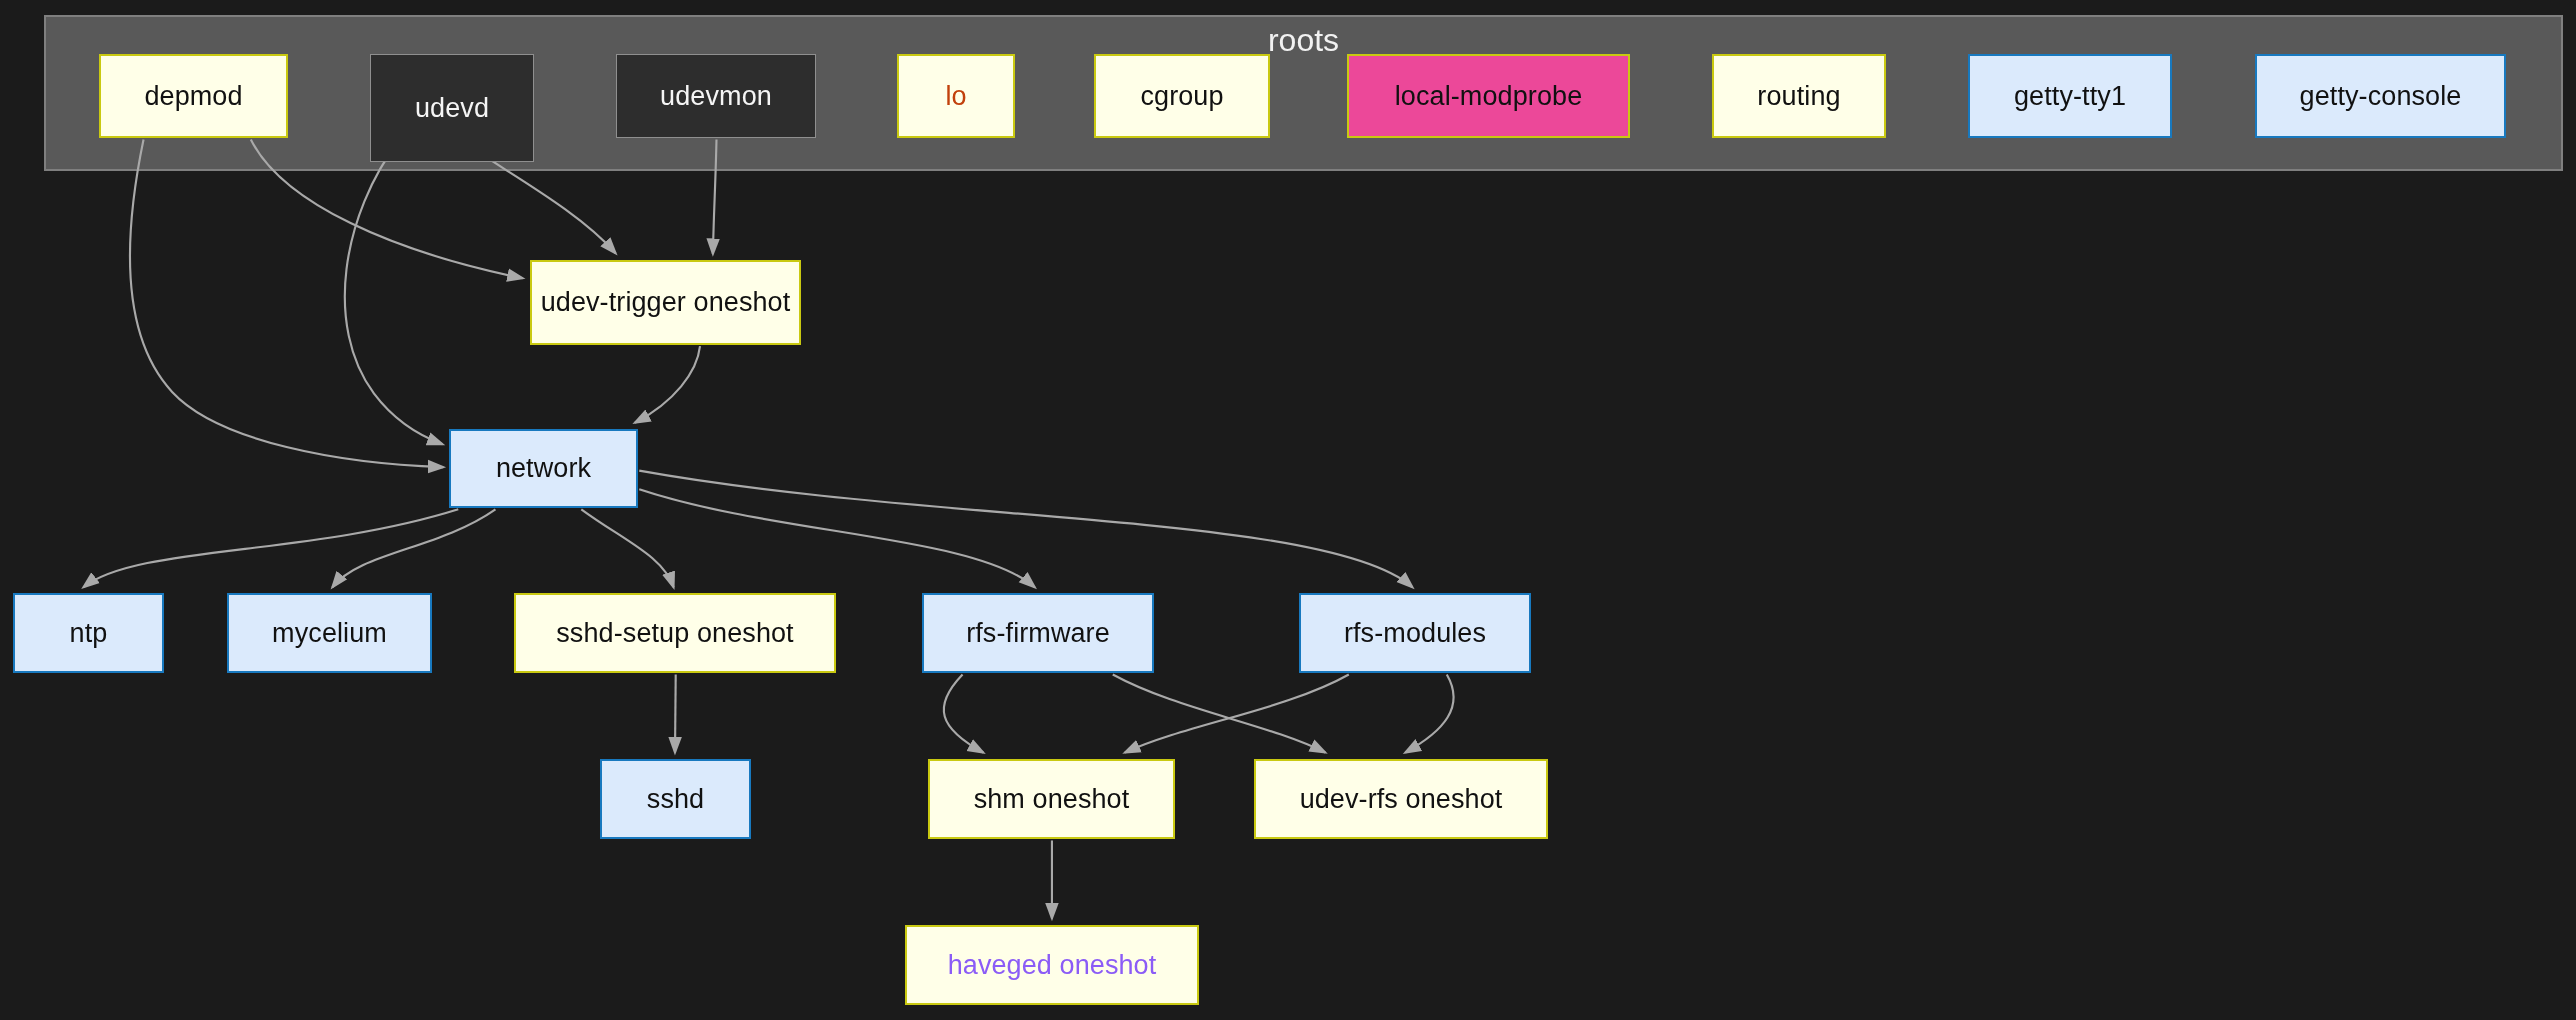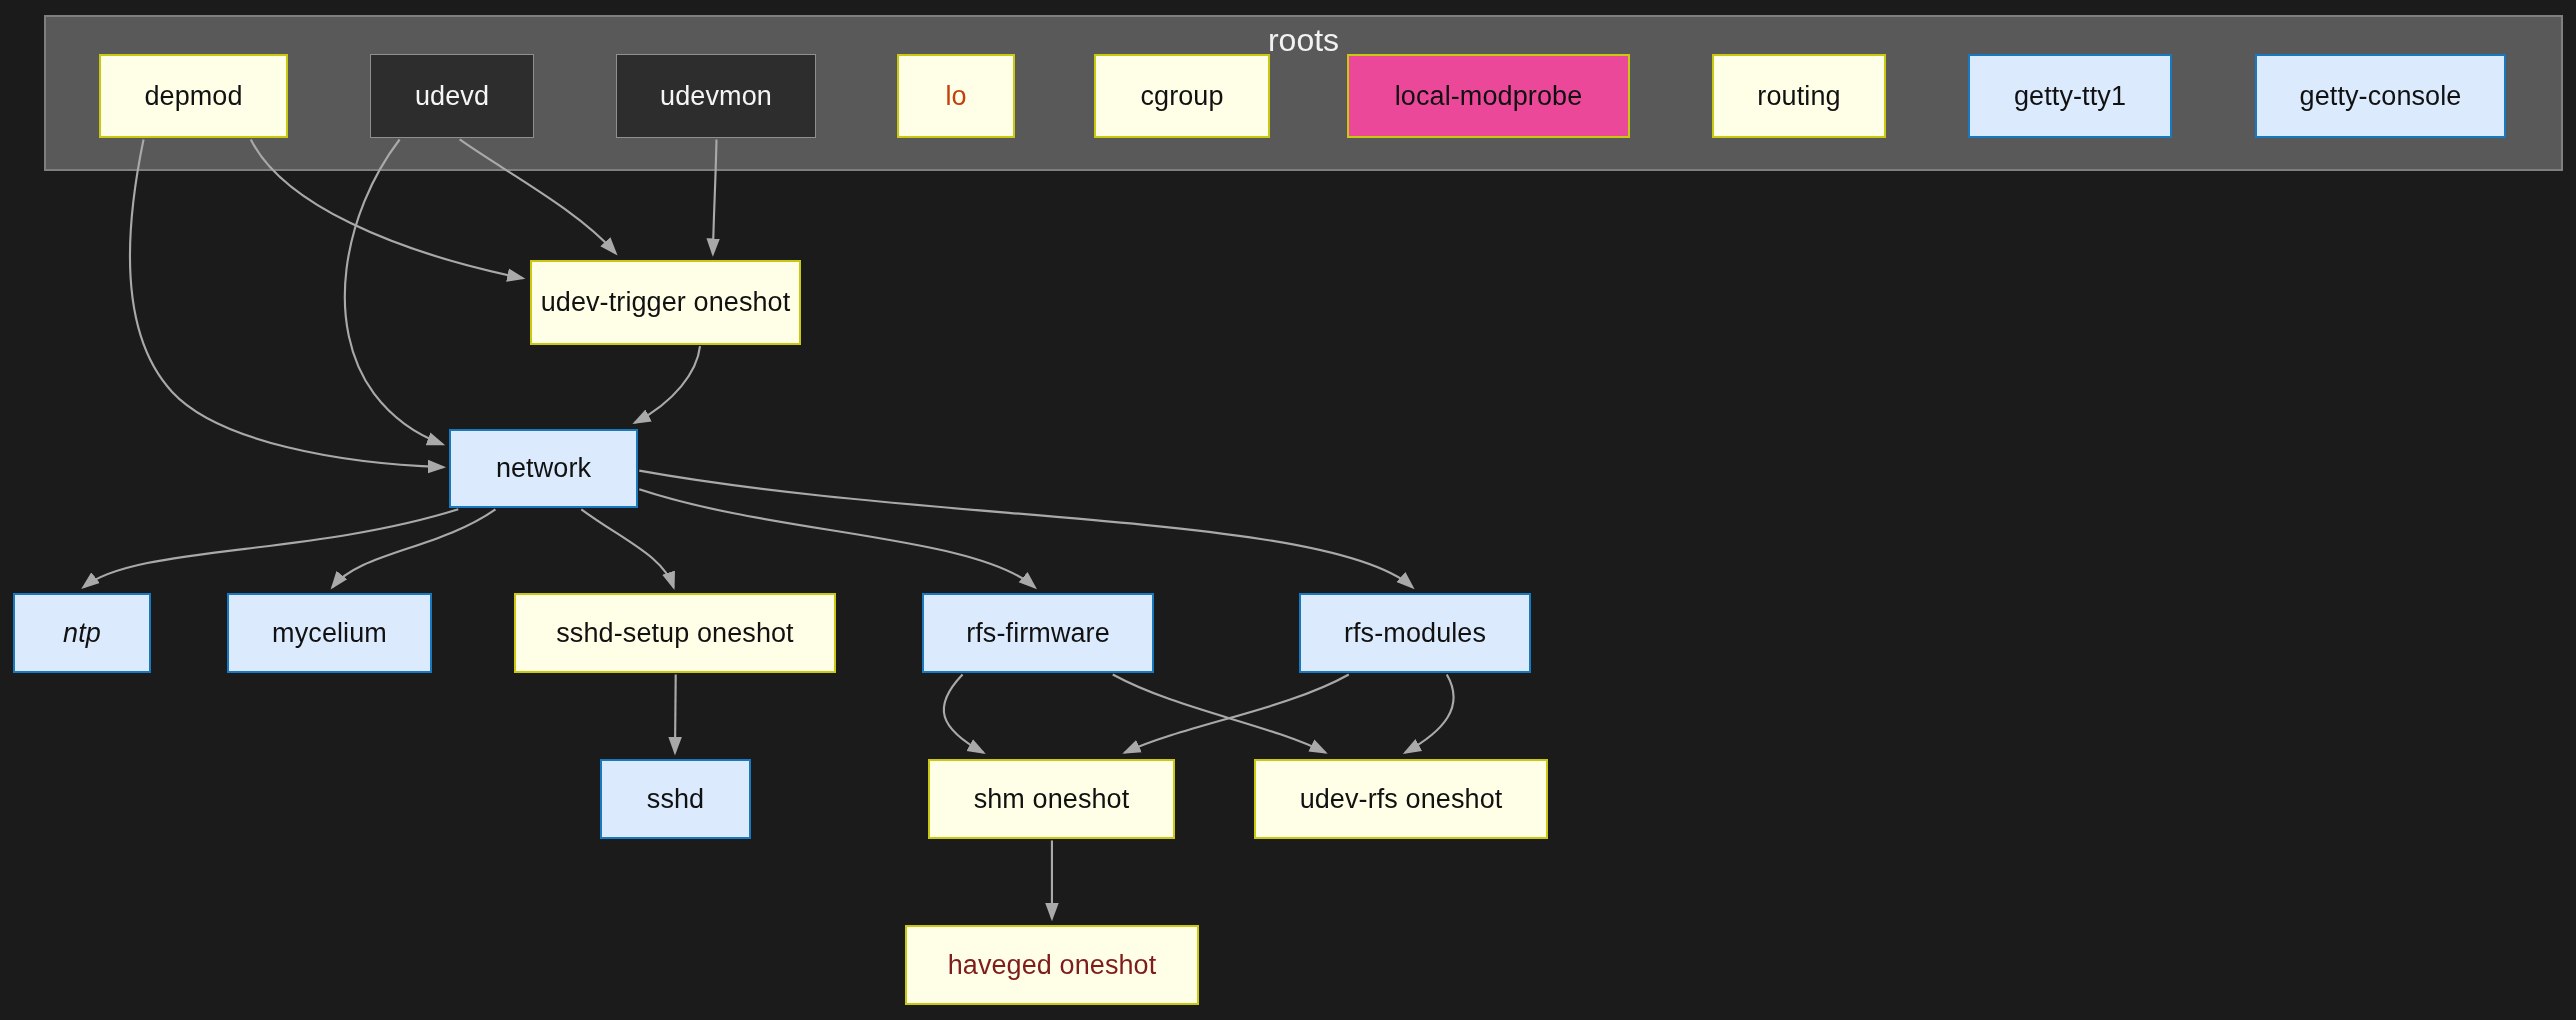--- a/index.html
+++ b/index.html
@@ -57,21 +57,21 @@
     <path class="edge" d="M1345,943 C1302,988 1312,1018 1374,1052" marker-end="url(#arrow)" style="stroke: rgb(169, 169, 169);"></path>
     <path class="edge" d="M1555,943 C1645,992 1772,1012 1852,1052" marker-end="url(#arrow)" style="stroke: rgb(169, 169, 169);"></path>
     <path class="edge" d="M1885,943 C1798,992 1660,1012 1572,1052" marker-end="url(#arrow)" style="stroke: rgb(169, 169, 169);"></path>
     <path class="edge" d="M2022,943 C2048,988 2018,1022 1964,1052" marker-end="url(#arrow)" style="stroke: rgb(169, 169, 169);"></path>
     <path class="edge" d="M1470,1175 L1470,1284" marker-end="url(#arrow)" style="stroke: rgb(169, 169, 169);"></path>
   </svg>
 
   <div class="node" style="left: 99px; top: 54px; width: 189px; height: 84px; background: rgb(255, 255, 232); border-color: rgb(201, 201, 17); color: rgb(17, 17, 17);">
     <span class="lbl">depmod</span>
   </div>
-  <div class="node dark" style="left: 370px; top: 54px; width: 164px; height: 84px; background: rgb(45, 45, 45); border-color: rgb(143, 143, 143); color: rgb(245, 245, 245);">
+  <div class="node dark" style="left: 370px; top: 54px; width: 164px; height: 108px; background: rgb(45, 45, 45); border-color: rgb(143, 143, 143); color: rgb(245, 245, 245);">
     <span class="lbl">udevd</span>
   </div>
   <div class="node dark" style="left: 616px; top: 54px; width: 200px; height: 84px; background: rgb(45, 45, 45); border-color: rgb(143, 143, 143); color: rgb(245, 245, 245);">
     <span class="lbl">udevmon</span>
   </div>
   <div class="node" style="left: 897px; top: 54px; width: 118px; height: 84px; background: rgb(255, 255, 232); border-color: rgb(201, 201, 17); color: #c2410c;">
     <span class="lbl">lo</span>
   </div>
   <div class="node" style="left: 1094px; top: 54px; width: 176px; height: 84px; background: rgb(255, 255, 232); border-color: rgb(201, 201, 17); color: rgb(17, 17, 17);">
     <span class="lbl">cgroup</span>
@@ -90,21 +90,21 @@
   </div>
 
   <div class="node" style="left: 530px; top: 260px; width: 271px; height: 85px; background: rgb(255, 255, 232); border-color: rgb(201, 201, 17); color: rgb(17, 17, 17);">
     <span class="lbl">udev-trigger oneshot</span>
   </div>
 
   <div class="node" style="left: 449px; top: 429px; width: 189px; height: 79px; background: rgb(219, 234, 252); border-color: rgb(24, 121, 191); color: rgb(17, 17, 17); text-align: center;">
     <span class="lbl">network</span>
   </div>
 
-  <div class="node" style="left: 13px; top: 593px; width: 138px; height: 80px; background: rgb(219, 234, 252); border-color: rgb(24, 121, 191); color: rgb(17, 17, 17); font-style: italic;">
+  <div class="node" style="left: 13px; top: 593px; width: 151px; height: 80px; background: rgb(219, 234, 252); border-color: rgb(24, 121, 191); color: rgb(17, 17, 17);">
     <span class="lbl">ntp</span>
   </div>
   <div class="node" style="left: 227px; top: 593px; width: 205px; height: 80px; background: rgb(219, 234, 252); border-color: rgb(24, 121, 191); color: rgb(17, 17, 17);">
     <span class="lbl">mycelium</span>
   </div>
   <div class="node" style="left: 514px; top: 593px; width: 322px; height: 80px; background: rgb(255, 255, 232); border-color: rgb(201, 201, 17); color: rgb(17, 17, 17);">
     <span class="lbl">sshd-setup oneshot</span>
   </div>
   <div class="node" style="left: 922px; top: 593px; width: 232px; height: 80px; background: rgb(219, 234, 252); border-color: rgb(24, 121, 191); color: rgb(17, 17, 17);">
     <span class="lbl">rfs-firmware</span>
@@ -116,18 +116,18 @@
   <div class="node" style="left: 600px; top: 759px; width: 151px; height: 80px; background: rgb(219, 234, 252); border-color: rgb(24, 121, 191); color: rgb(17, 17, 17);">
     <span class="lbl">sshd</span>
   </div>
   <div class="node" style="left: 928px; top: 759px; width: 247px; height: 80px; background: rgb(255, 255, 232); border-color: rgb(201, 201, 17); color: rgb(17, 17, 17);">
     <span class="lbl">shm oneshot</span>
   </div>
   <div class="node" style="left: 1254px; top: 759px; width: 294px; height: 80px; background: rgb(255, 255, 232); border-color: rgb(201, 201, 17); color: rgb(17, 17, 17);">
     <span class="lbl">udev-rfs oneshot</span>
   </div>
 
-  <div class="node" style="left: 905px; top: 925px; width: 294px; height: 80px; background: rgb(255, 255, 232); border-color: rgb(201, 201, 17); color: #7f1d1d;">
+  <div class="node" style="left: 905px; top: 925px; width: 294px; height: 80px; background: rgb(255, 255, 232); border-color: rgb(201, 201, 17); color: #8b5cf6;">
     <span class="lbl">haveged oneshot</span>
   </div>
 
 </div>
 
 
 </body></html>

